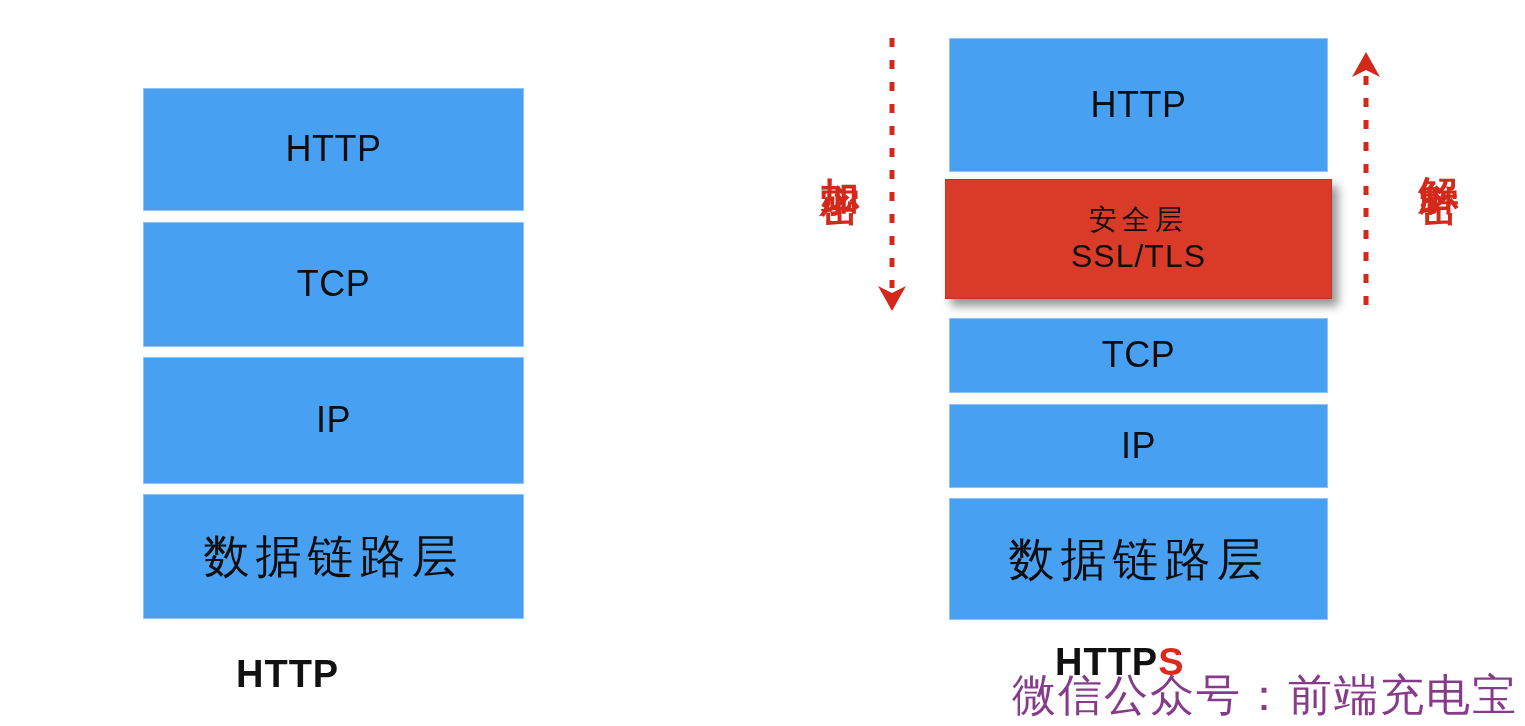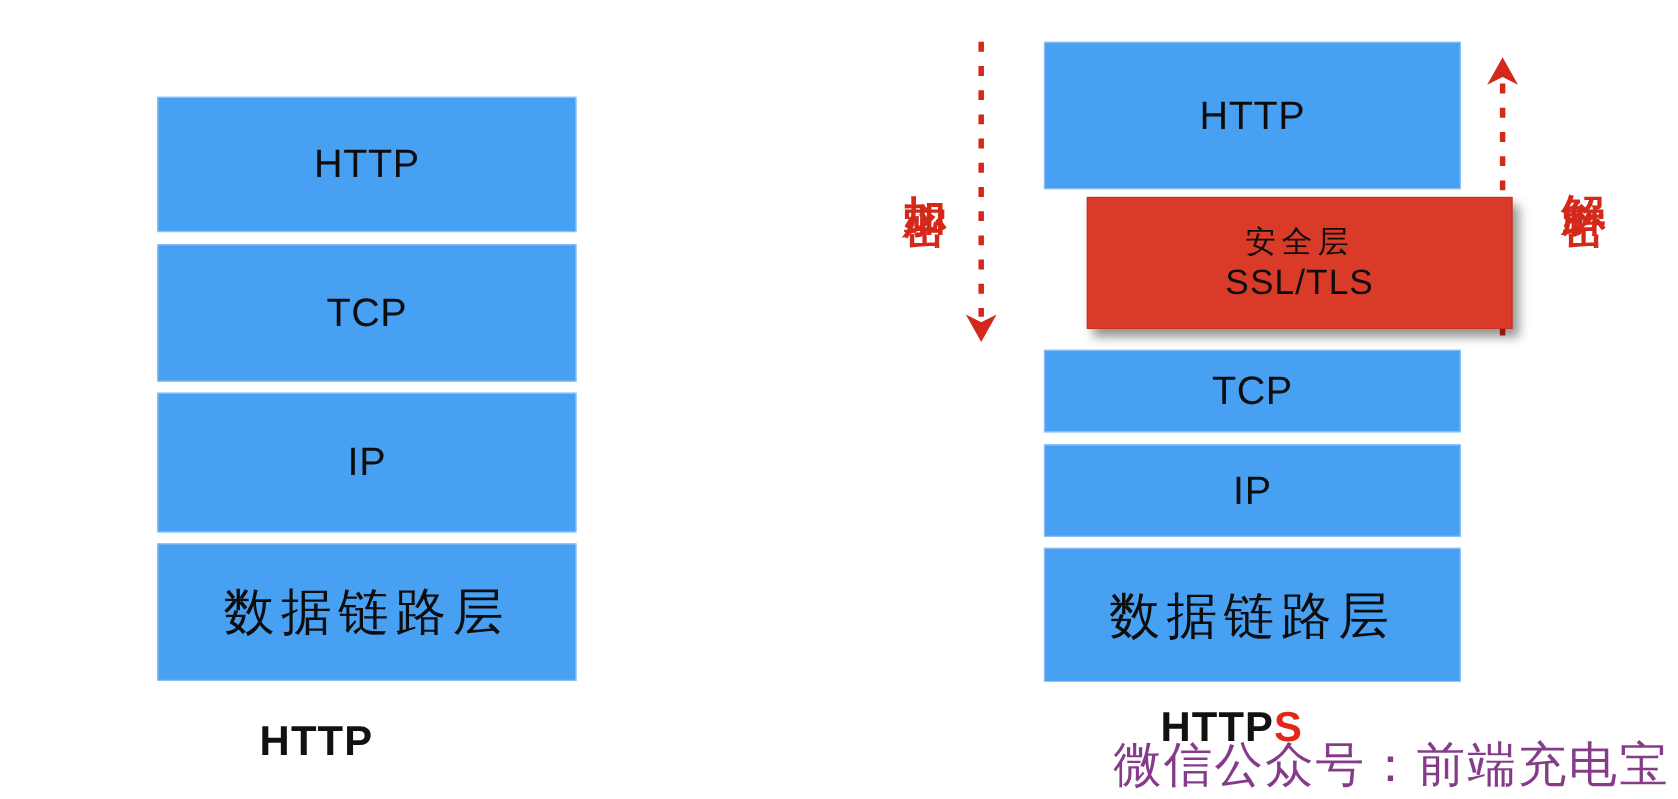--- a/index.html
+++ b/index.html
@@ -32,21 +32,20 @@
   }
   .layer-box.blue {
     background: #48A0F2;
     border: 1px solid #8ec4f7;
   }
   .layer-box.red {
     background: #D93B28;
     border: 1px solid #c3331f;
     box-shadow: 6px 7px 9px rgba(0,0,0,0.42);
     z-index: 5;
-    margin-left: 43px;
   }
   .layer-label {
     font-size: 36px;
     font-weight: 500;
     color: #0d0d0d;
   }
   .layer-label.cjk {
     font-size: 46px;
     letter-spacing: 6px;
   }

